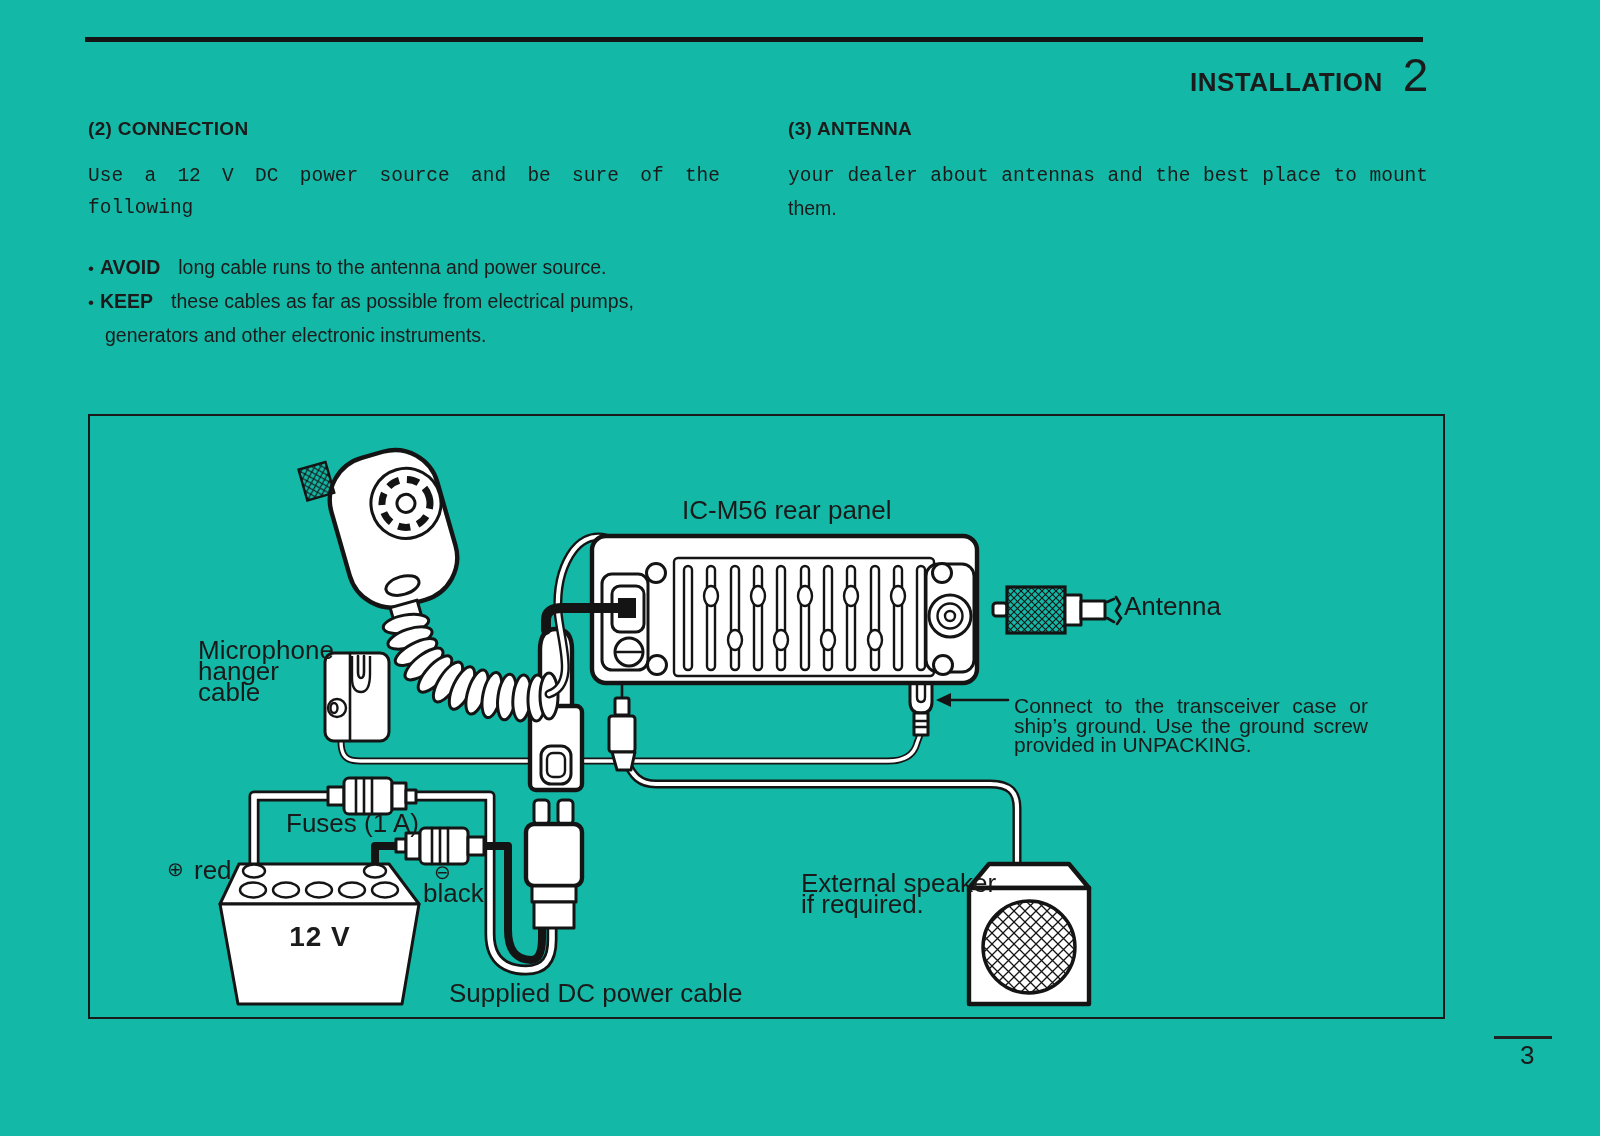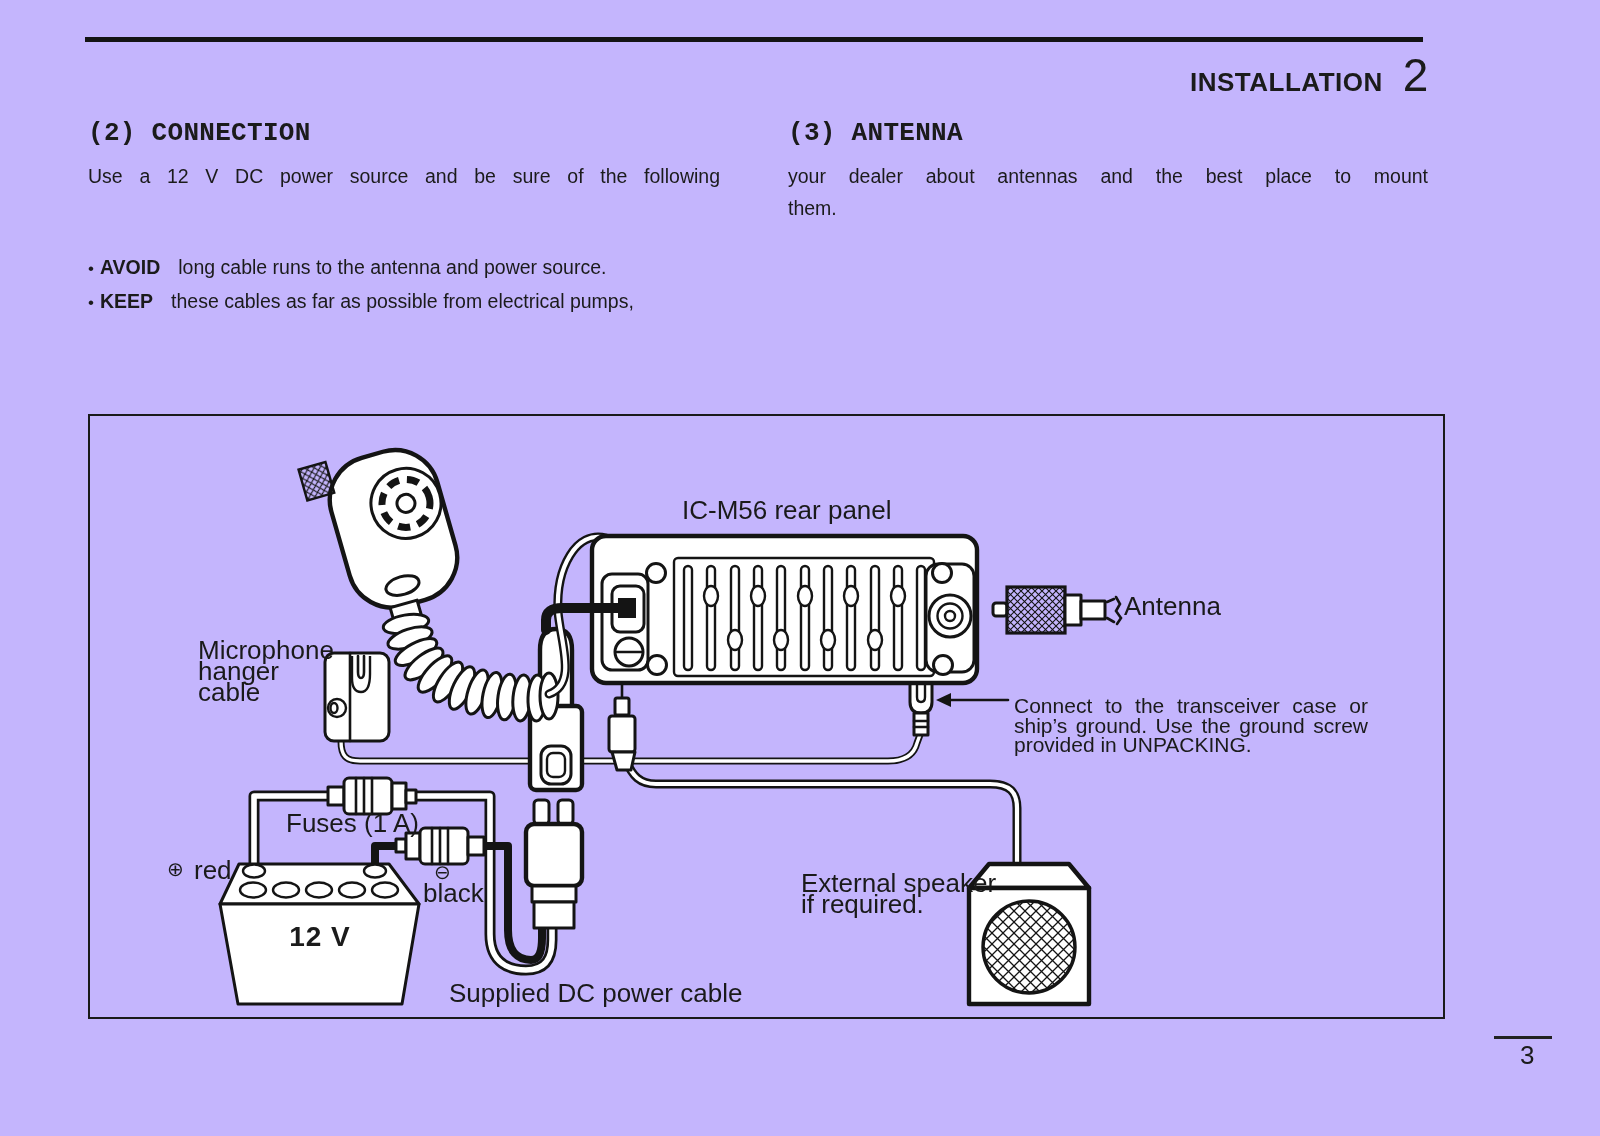--- a/index.html
+++ b/index.html
@@ -1,26 +1,26 @@
 <!DOCTYPE html>
 <html><head>
 <meta charset="utf-8">
 <style>
   html,body{margin:0;padding:0;background:#e9e9e9;}
-  .page{position:relative;width:1600px;height:1136px;background:#c4b5fd;overflow:hidden;
+  .page{position:relative;width:1600px;height:1136px;background:#14b8a6;overflow:hidden;
         font-family:"Liberation Sans",sans-serif;color:#1b1b1b;}
   
   .toprule{position:absolute;left:85px;top:37px;width:1338px;height:5px;background:#141414;}
   .chapter{position:absolute;left:1190px;top:48px;display:flex;align-items:baseline;gap:20px;}
   .chapter .t{font-size:26px;font-weight:bold;letter-spacing:.5px;}
   .chapter .n{font-size:46px;font-weight:500;}
   
-  .h2{position:absolute;font-size:26px;font-weight:bold;letter-spacing:.3px;font-family:Liberation Mono, monospace;}
+  .h2{position:absolute;font-size:19px;font-weight:bold;letter-spacing:.3px;}
   .body-line{font-size:19.5px;line-height:31.5px;}
-  .jl{text-align:justify;text-align-last:justify;}
+  .jl{text-align:justify;text-align-last:justify;font-family:Liberation Mono, monospace;}
   .col{position:absolute;}
   .bullets{position:absolute;font-size:19.5px;line-height:32px;}
   .bullet .dot{font-size:17px;margin-right:6px;}
   .bullet b{margin-right:18px;}
   .bullet .cont{padding-left:17px;}
   
   .diagram{position:absolute;left:88px;top:414px;width:1353px;height:601px;border:2.5px solid #1a1a1a;}
   .diagram svg{position:absolute;left:0;top:0;width:100%;height:100%;}
   .dlbl{position:absolute;font-size:26px;line-height:21px;color:#1a1a1a;white-space:pre-line;}
   .gnote{position:absolute;left:924px;top:280px;width:354px;font-size:21px;line-height:19.5px;
@@ -54,20 +54,21 @@
   <div class="h2" style="left:88px;top:118px;">(2) CONNECTION</div>
   <div class="col" style="left:88px;top:161px;width:632px;">
     <div class="body-line jl">Use a 12 V DC power source and be sure of the following</div>
   </div>
   <div class="bullets" style="left:88px;top:251px;width:660px;">
     <div class="bullet">
       <span class="dot">•</span><b>AVOID</b><span>long cable runs to the antenna and power source.</span>
     </div>
     <div class="bullet">
       <span class="dot">•</span><b>KEEP</b><span>these cables as far as possible from electrical pumps,</span>
+      <div class="cont">generators and other electronic instruments.</div>
     </div>
   </div>
 
   <div class="h2" style="left:788px;top:118px;">(3) ANTENNA</div>
   <div class="col" style="left:788px;top:161px;width:640px;">
     <div class="body-line jl">your dealer about antennas and the best place to mount</div>
     <div class="body-line">them.</div>
   </div>
 
   <div class="diagram">

